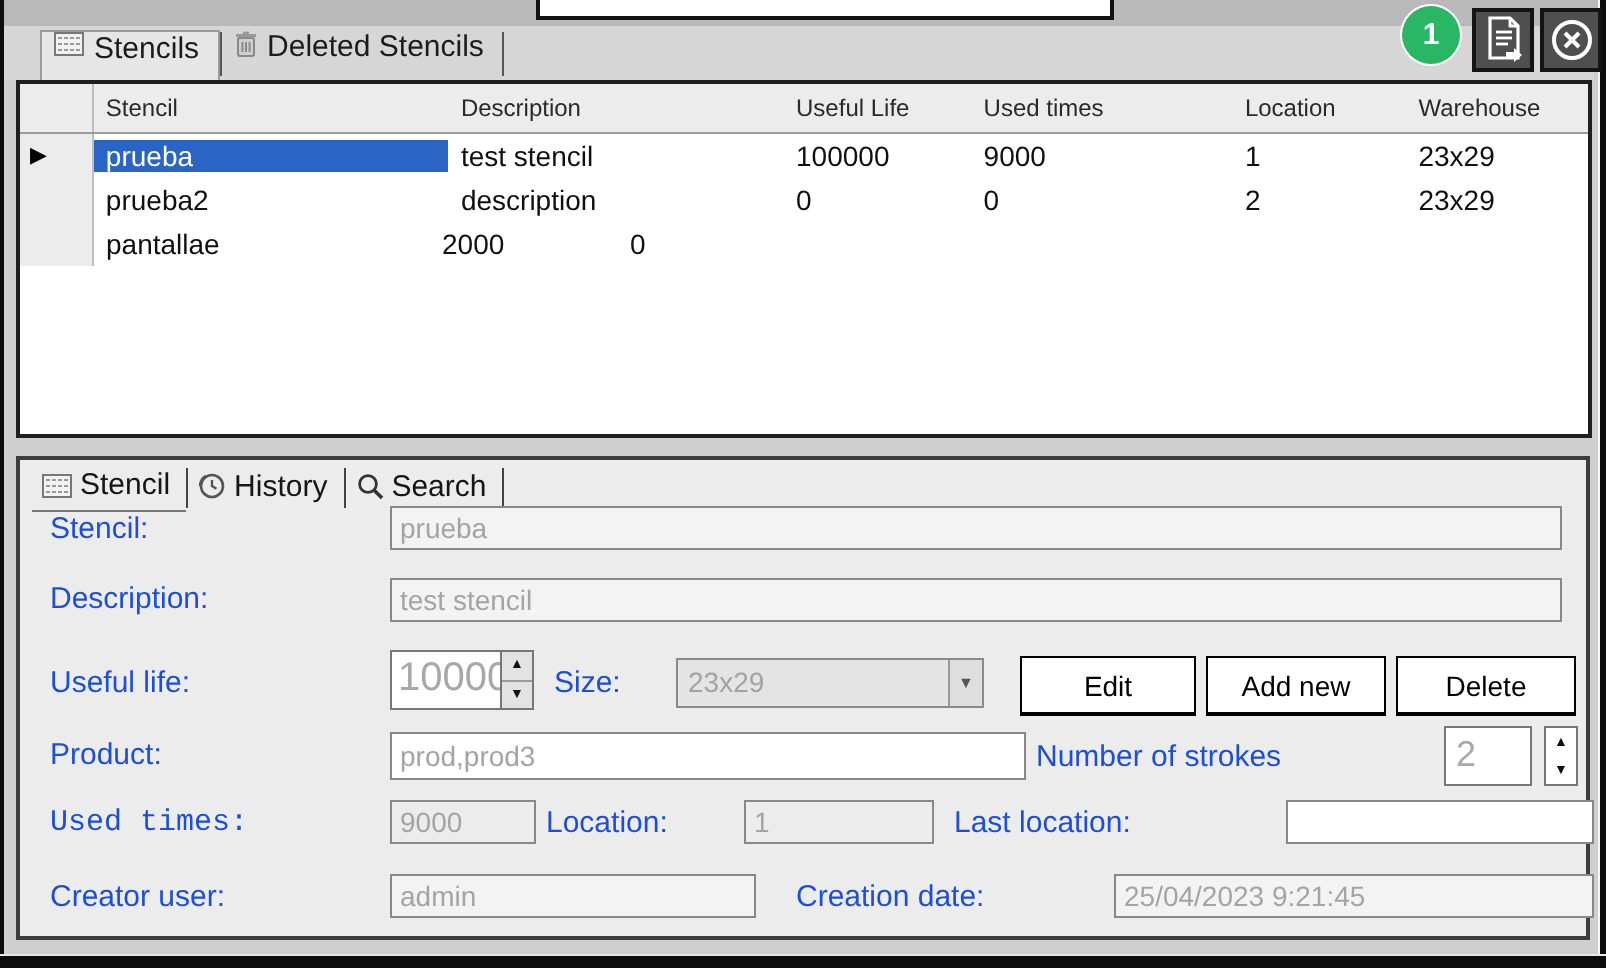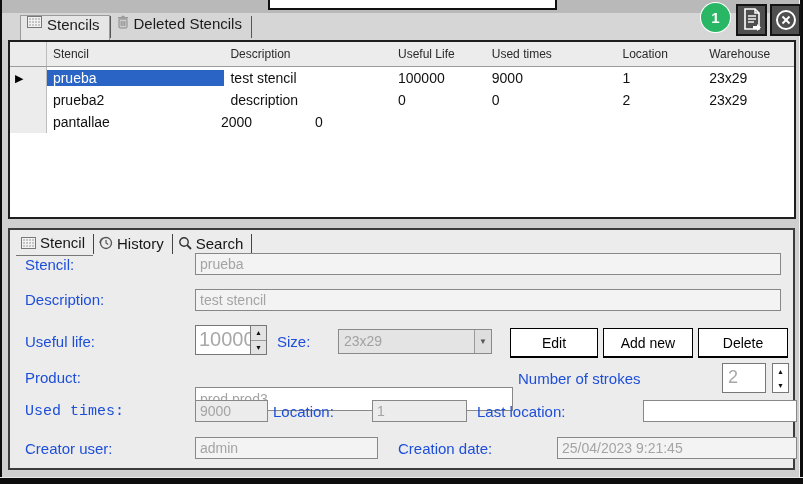--- a/index.html
+++ b/index.html
@@ -236,21 +236,21 @@
 <div class="flabel" style="left:277px; top:333px;">Size:</div>
 <div class="combo" style="left:338px; top:329px; width:154px; height:25px;">
   <div class="cval">23x29</div>
   <div class="carrow">▼</div>
 </div>
 <button class="btn" style="left:510px; top:328px; width:88px;">Edit</button>
 <button class="btn" style="left:603px; top:328px; width:90px;">Add new</button>
 <button class="btn" style="left:698px; top:328px; width:90px;">Delete</button>
 
 <div class="flabel" style="left:25px; top:369px;">Product:</div>
-<input class="field white" style="left: 195px; top: 366px; width: 318px; height: 24px; margin-top: 21px;" readonly="" value="prod,prod3">
+<input class="field white" style="left: 195px; top: 366px; width: 318px; height: 24px;" readonly="" value="prod,prod3">
 <div class="flabel" style="left:518px; top:370px;">Number of strokes</div>
 <div class="spin-wrap" style="left:722px; top:363px; height:30px;">
   <div class="spin-val" style="width:44px; font-size:18px; line-height:27px; padding-left:5px;">2</div>
   <div class="spin-btns" style="margin-left:6px; border-left:1px solid #777; background:#fff;">
     <span style="border-bottom:none;">▲</span>
     <span>▼</span>
   </div>
 </div>
 
 <div class="flabel" style="left:25px; top:403px;font-family:Liberation Mono, monospace;">Used times:</div>

